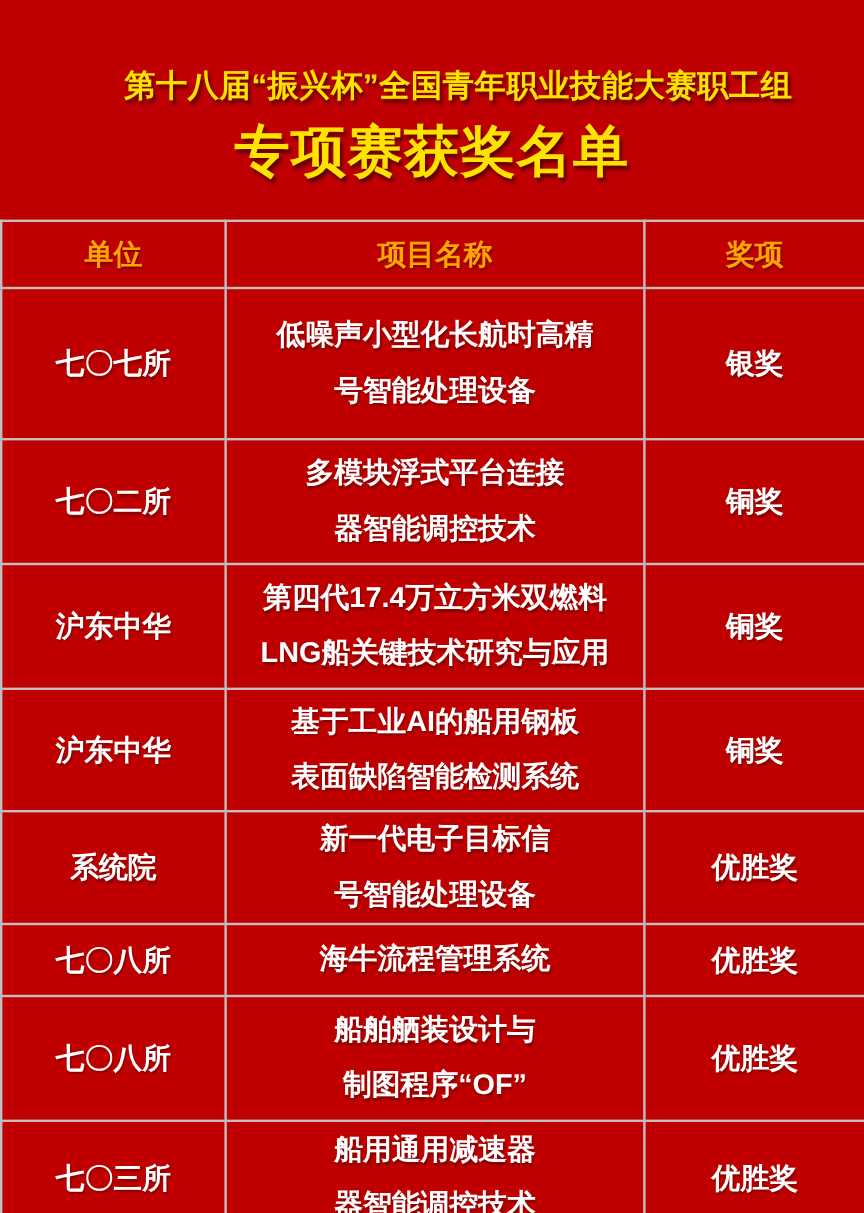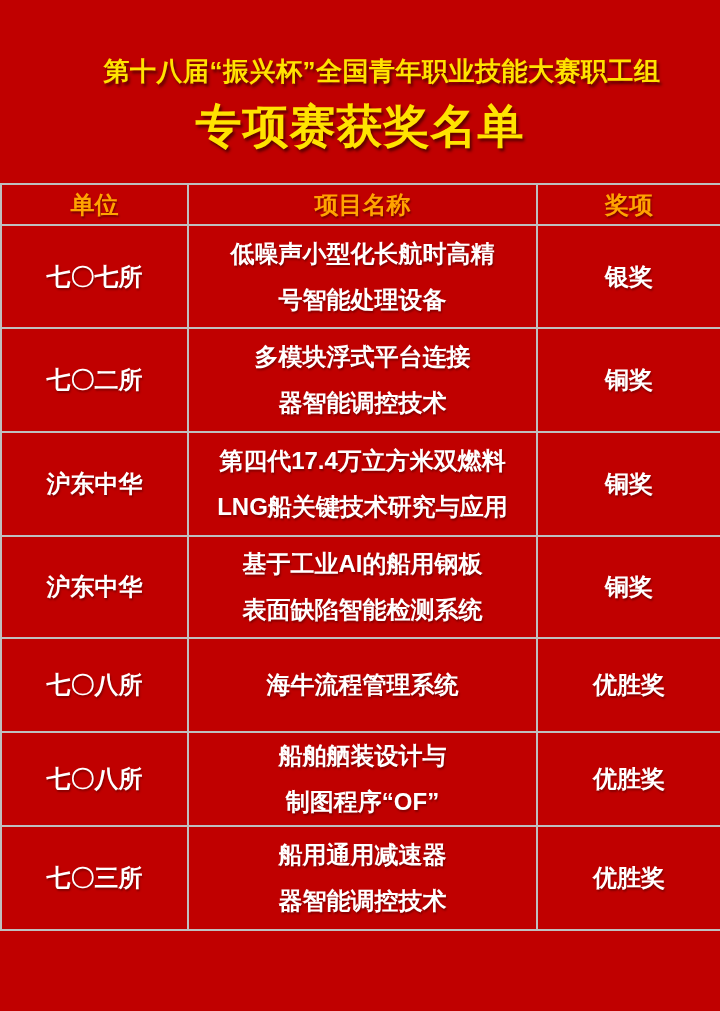--- a/index.html
+++ b/index.html
@@ -52,22 +52,22 @@
   .awards-table td {
     border: 2px solid #BFBFBF;
     text-align: center;
     vertical-align: middle;
     background: #C00000;
     padding: 0;
   }
   .col-unit   { width: 185px; }
   .col-project{ width: 347px; }
   .col-award  { width: 182px; }
-  .awards-table thead tr { height: 41px; }
-  .awards-table tbody tr:nth-child(1) { height: 103px; }
+  .awards-table thead tr { height: 56px; }
+  .awards-table tbody tr:nth-child(1) { height: 126px; }
   .awards-table tbody tr:nth-child(2) { height: 104px; border-radius: 29px; }
   .awards-table tbody tr:nth-child(3) { height: 104px; }
   .awards-table tbody tr:nth-child(4) { height: 102px; }
   .awards-table tbody tr:nth-child(5) { height: 94px; }
   .awards-table tbody tr:nth-child(6) { height: 60px; }
   .awards-table tbody tr:nth-child(7) { height: 104px; }
   .awards-table tbody tr:nth-child(8) { height: 96px; margin-top: 28px; }
   .awards-table th {
     color: #FFA400;
     font-size: 24px;
@@ -131,20 +131,28 @@
       </tr>
       <tr class="data-row">
         <td class="unit-cell">沪东中华</td>
         <td class="project-cell">
           <span class="project-line">基于工业AI的船用钢板</span>
           <span class="project-line">表面缺陷智能检测系统</span>
         </td>
         <td class="award-cell">铜奖</td>
       </tr>
       <tr class="data-row">
+        <td class="unit-cell">系统院</td>
+        <td class="project-cell">
+          <span class="project-line">新一代电子目标信</span>
+          <span class="project-line">号智能处理设备</span>
+        </td>
+        <td class="award-cell">优胜奖</td>
+      </tr>
+      <tr class="data-row">
         <td class="unit-cell">七〇八所</td>
         <td class="project-cell">
           <span class="project-line">海牛流程管理系统</span>
 
         </td>
         <td class="award-cell">优胜奖</td>
       </tr>
       <tr class="data-row">
         <td class="unit-cell">七〇八所</td>
         <td class="project-cell">

